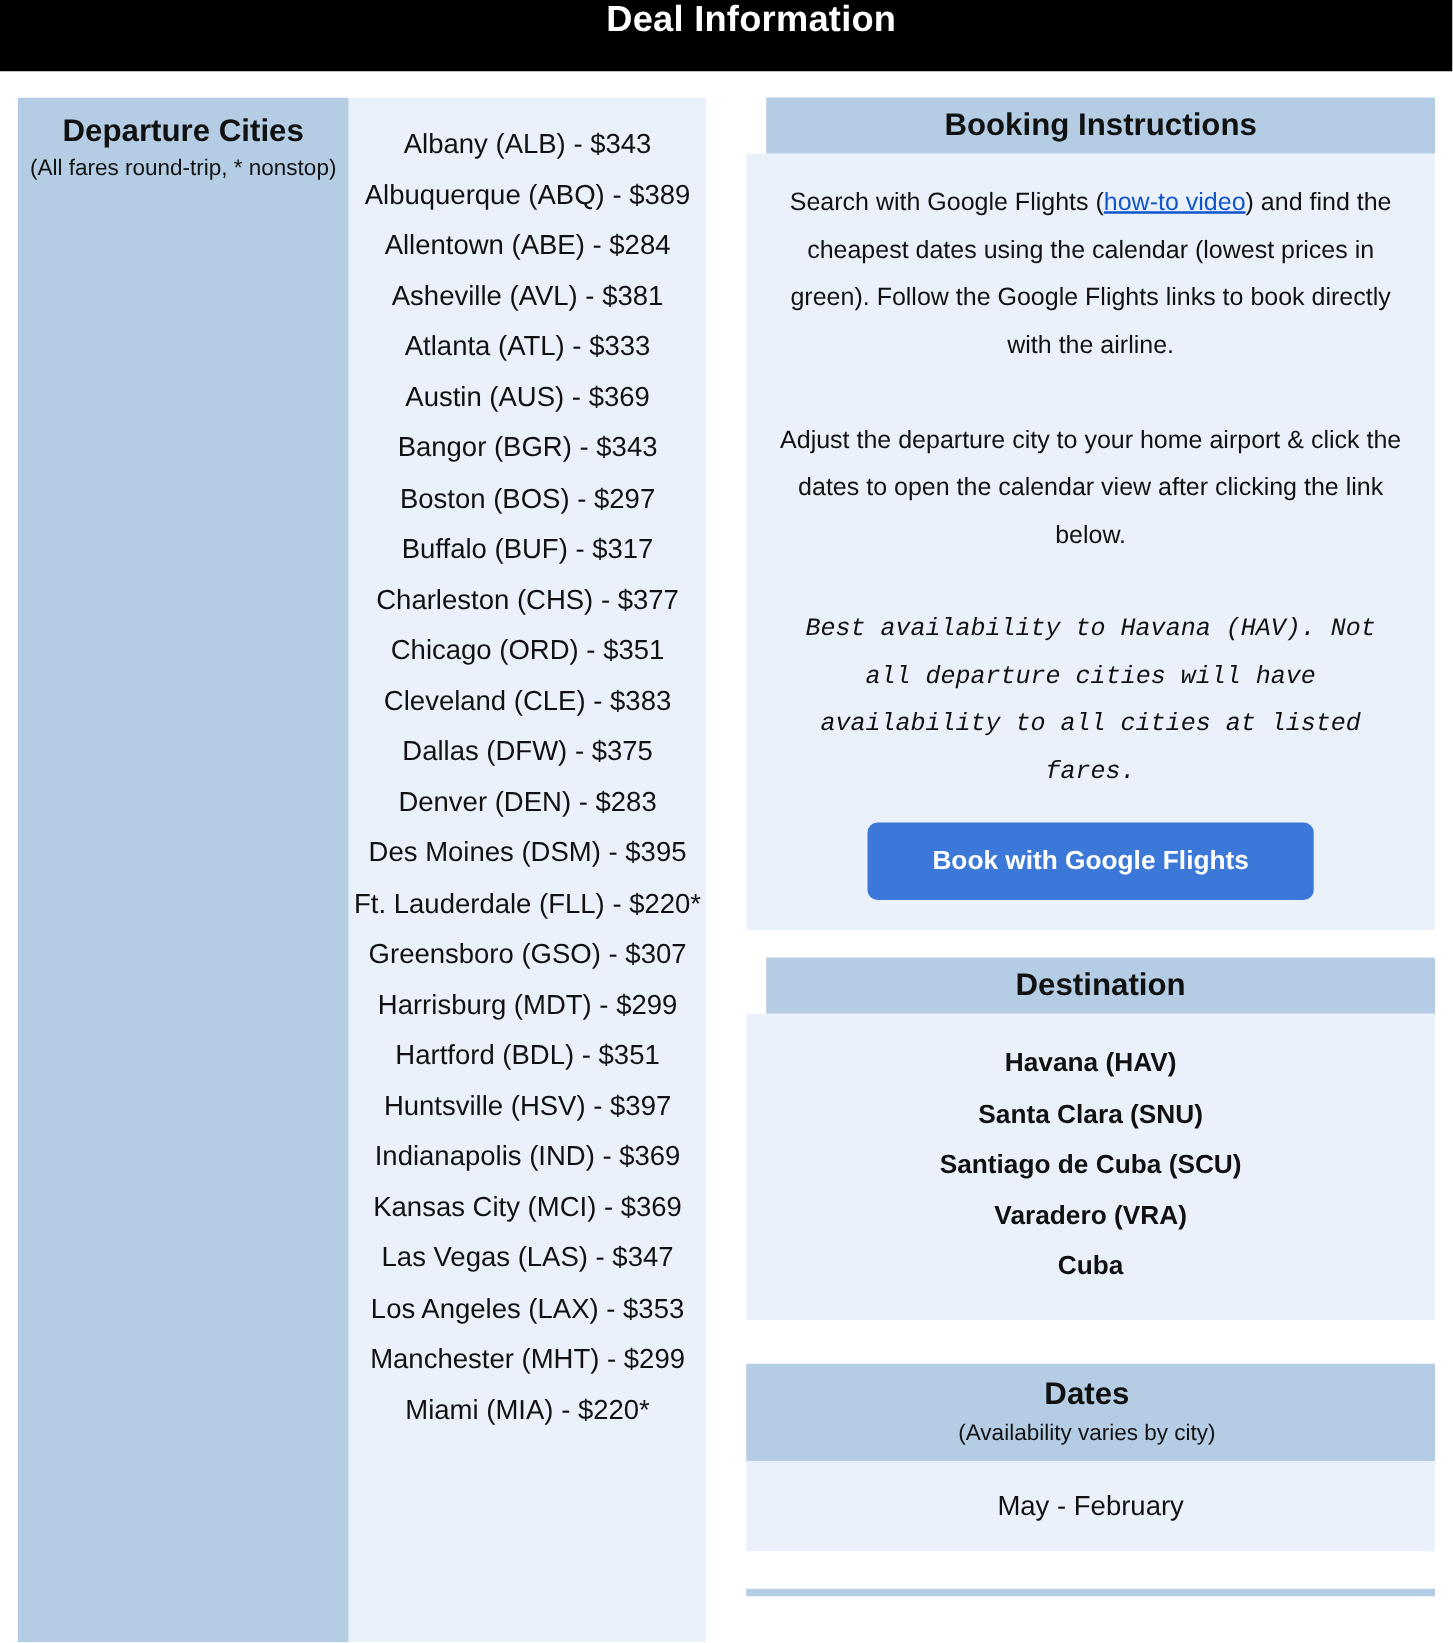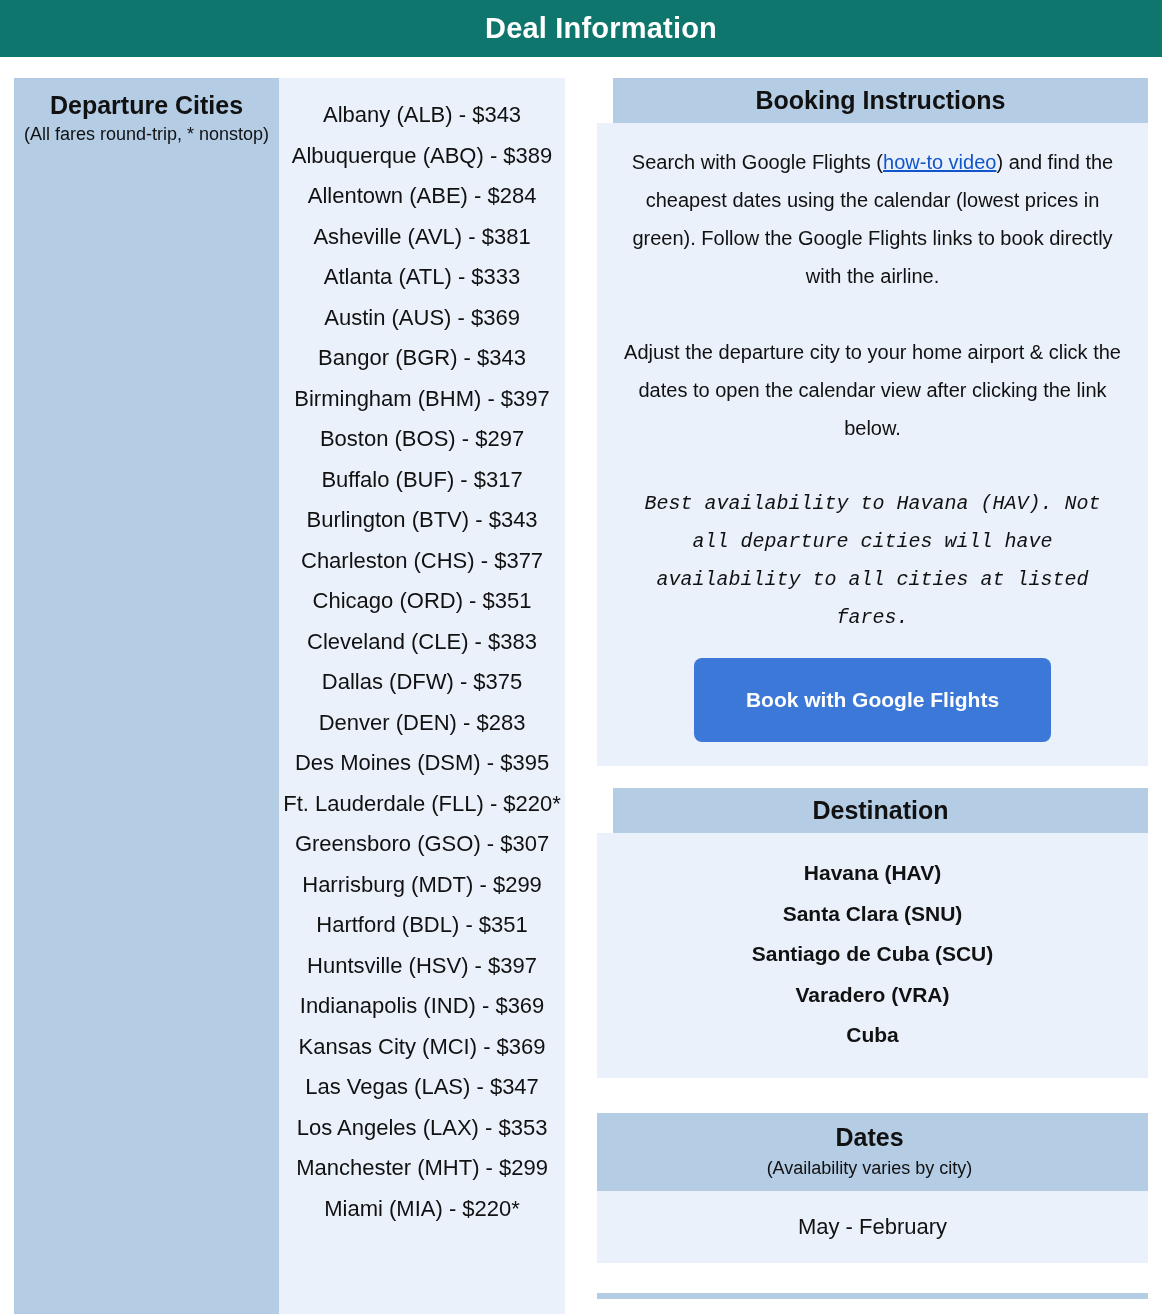--- a/index.html
+++ b/index.html
@@ -3,22 +3,22 @@
 <meta charset="utf-8">
 <style>
   * { margin:0; padding:0; box-sizing:border-box; }
   html,body { background:#ffffff; }
   body {
     width:1162px; height:1314px; overflow:hidden;
     font-family:"Liberation Sans", sans-serif;
     color:#111111;
   }
   .topbar {
-    width:100%; height:57px; background:#0f766e;
-    display:flex; align-items:center; justify-content:center;padding-left:40px;
+    width:100%; height:57px; background:#000000;
+    display:flex; justify-content:center;padding-left:40px;
   }
   .topbar h1 { color:#ffffff; font-size:29px; font-weight:bold; letter-spacing:0.2px; }
 
   .columns {
     display:flex; gap:32px; padding:0 14px; margin-top:21px;
     align-items:flex-start;
   }
   .col { flex:0 0 551px; width:551px; }
 
   .panel-header {
@@ -46,21 +46,21 @@
   .booking-body .spacer { height:38px; }
   .booking-body .italic { font-style:italic;font-family:Liberation Mono, monospace; }
   .howto-link { color:#1155CC; text-decoration:underline; cursor:pointer; }
 
   .gf-button {
     display:block; margin:21px auto 0 auto;
     background:#3C78D8; color:#ffffff;
     font-family:"Liberation Sans", sans-serif;
     font-size:21px; font-weight:bold;
     border:none; border-radius:8px;
-    padding:0 28px; height:84px; min-width:357px;
+    padding:0 28px; height:62px; min-width:357px;
     cursor:pointer;
   }
 
   .dest-panel { margin-top:22px; }
   .dest-body { padding:20px 10px 22px 10px; }
   .dest-row { font-size:21px; font-weight:bold; line-height:40.5px; }
 
   .dates-panel { margin-top:35px; }
   .dates-panel .panel-header { padding:10px 16px 12px 10px; }
   .dates-panel .panel-header .sub { font-size:18px; margin-top:6px; }
@@ -85,24 +85,22 @@
       </div>
       <div class="panel-body city-list">
 
       <div class="city-row">Albany (ALB) - $343</div>
           <div class="city-row">Albuquerque (ABQ) - $389</div>
           <div class="city-row">Allentown (ABE) - $284</div>
           <div class="city-row">Asheville (AVL) - $381</div>
           <div class="city-row">Atlanta (ATL) - $333</div>
           <div class="city-row">Austin (AUS) - $369</div>
           <div class="city-row">Bangor (BGR) - $343</div>
-          <div class="city-row">Birmingham (BHM) - $397</div>
           <div class="city-row">Boston (BOS) - $297</div>
           <div class="city-row">Buffalo (BUF) - $317</div>
-          <div class="city-row">Burlington (BTV) - $343</div>
           <div class="city-row">Charleston (CHS) - $377</div>
           <div class="city-row">Chicago (ORD) - $351</div>
           <div class="city-row">Cleveland (CLE) - $383</div>
           <div class="city-row">Dallas (DFW) - $375</div>
           <div class="city-row">Denver (DEN) - $283</div>
           <div class="city-row">Des Moines (DSM) - $395</div>
           <div class="city-row">Ft. Lauderdale (FLL) - $220*</div>
           <div class="city-row">Greensboro (GSO) - $307</div>
           <div class="city-row">Harrisburg (MDT) - $299</div>
           <div class="city-row">Hartford (BDL) - $351</div>

